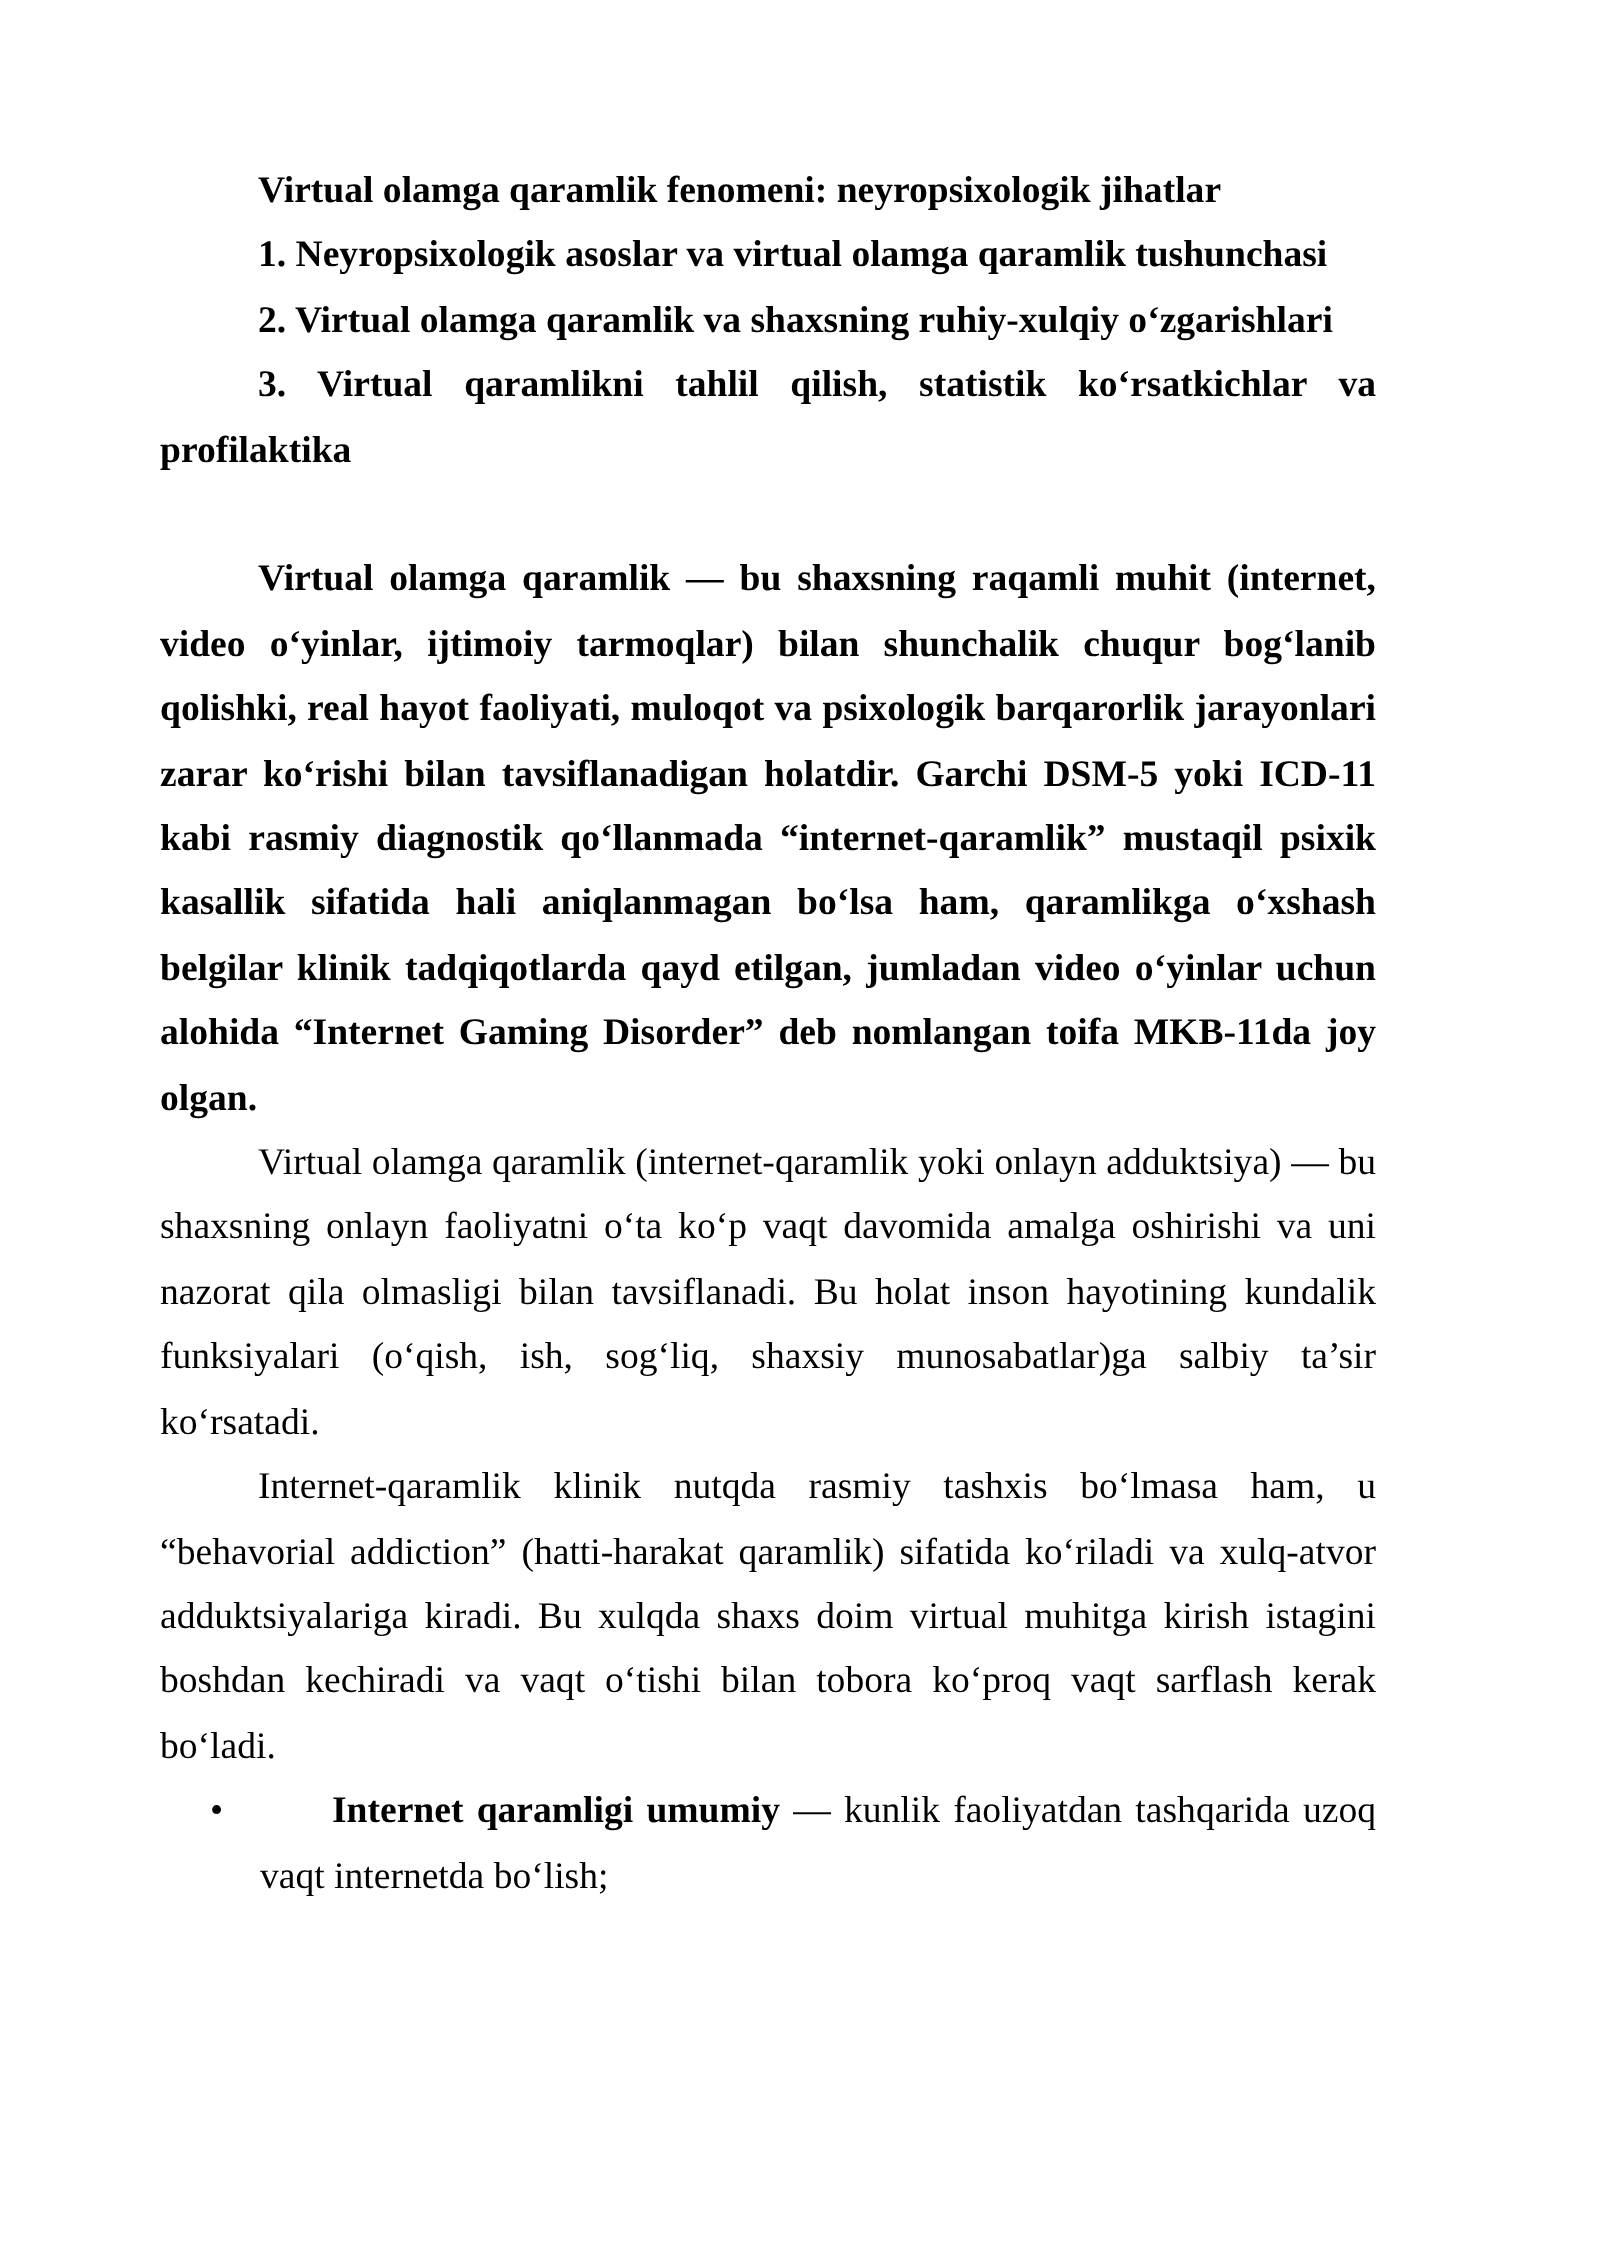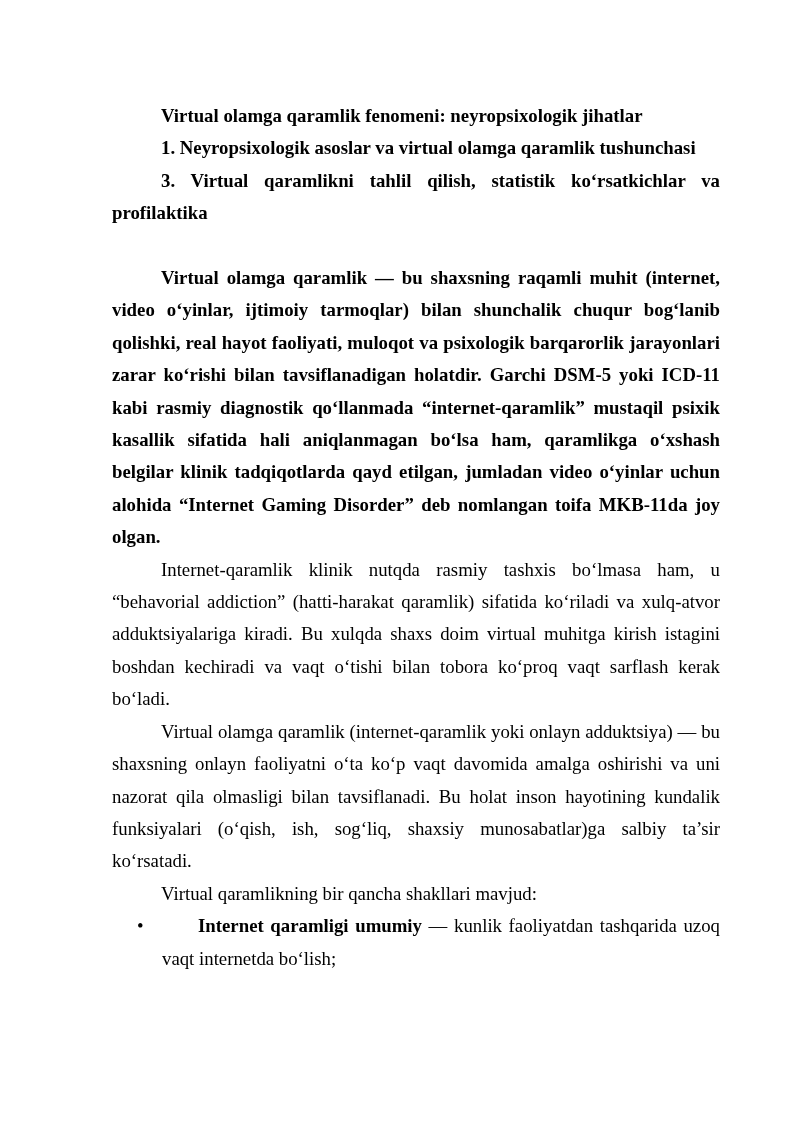--- a/index.html
+++ b/index.html
@@ -9,24 +9,24 @@
   }
   .page {
     position: relative;
     width: 800px;
     height: 1131px;
     background: #ffffff;
     overflow: hidden;
   }
   .content {
     position: absolute;
-    left: 112px;
+    left: 80px;
     top: 0;
     width: 608px;
-    padding-top: 100px;
+    padding-top: 80px;
     font-family: "Liberation Serif", serif;
     font-size: 18.8px;
     line-height: 32.4px;
     color: #000000;
     hyphens: none;
   }
   .content p {
     margin: 0;
     text-align: justify;
     text-indent: 49px;
@@ -57,30 +57,30 @@
 <body>
 
 <div class="page">
   <div class="content">
 
     <p class="heading">Virtual olamga qaramlik fenomeni: neyropsixologik jihatlar</p>
 
 
     <p class="heading">1. Neyropsixologik asoslar va virtual olamga qaramlik tushunchasi</p>
 
+    <p class="heading">2. Virtual olamga qaramlik va shaxsning ruhiy-xulqiy o‘zgarishlari</p>
 
     <p class="heading">3. Virtual qaramlikni tahlil qilish, statistik ko‘rsatkichlar va profilaktika</p>
 
     <p class="first-body">Virtual olamga qaramlik — bu shaxsning raqamli muhit (internet, video o‘yinlar, ijtimoiy tarmoqlar) bilan shunchalik chuqur bog‘lanib qolishki, real hayot faoliyati, muloqot va psixologik barqarorlik jarayonlari zarar ko‘rishi bilan tavsiflanadigan holatdir. Garchi DSM-5 yoki ICD-11 kabi rasmiy diagnostik qo‘llanmada “internet-qaramlik” mustaqil psixik kasallik sifatida hali aniqlanmagan bo‘lsa ham, qaramlikga o‘xshash belgilar klinik tadqiqotlarda qayd etilgan, jumladan video o‘yinlar uchun alohida “Internet Gaming Disorder” deb nomlangan toifa MKB-11da joy olgan.</p>
 
 
+    <p>Virtual olamga qaramlik (internet-qaramlik yoki onlayn adduktsiya) — bu shaxsning onlayn faoliyatni o‘ta ko‘p vaqt davomida amalga oshirishi va uni nazorat qila olmasligi bilan tavsiflanadi. Bu holat inson hayotining kundalik funksiyalari (o‘qish, ish, sog‘liq, shaxsiy munosabatlar)ga salbiy ta’sir ko‘rsatadi.</p>
+
     <p>Internet-qaramlik klinik nutqda rasmiy tashxis bo‘lmasa ham, u “behavorial addiction” (hatti-harakat qaramlik) sifatida ko‘riladi va xulq-atvor adduktsiyalariga kiradi. Bu xulqda shaxs doim virtual muhitga kirish istagini boshdan kechiradi va vaqt o‘tishi bilan tobora ko‘proq vaqt sarflash kerak bo‘ladi.</p>
 
-    <p>Virtual olamga qaramlik (internet-qaramlik yoki onlayn adduktsiya) — bu shaxsning onlayn faoliyatni o‘ta ko‘p vaqt davomida amalga oshirishi va uni nazorat qila olmasligi bilan tavsiflanadi. Bu holat inson hayotining kundalik funksiyalari (o‘qish, ish, sog‘liq, shaxsiy munosabatlar)ga salbiy ta’sir ko‘rsatadi.</p>
-
-    <p>Virtual qaramlikning bir qancha shakllari mavjud:</p>
 
     <div class="bullet-item">
       <span class="bullet-marker">•</span><span class="bullet-term">Internet qaramligi umumiy</span><span> — kunlik faoliyatdan tashqarida uzoq vaqt internetda bo‘lish;</span>
     </div>
 
   </div>
 </div>
 
 </body></html>

